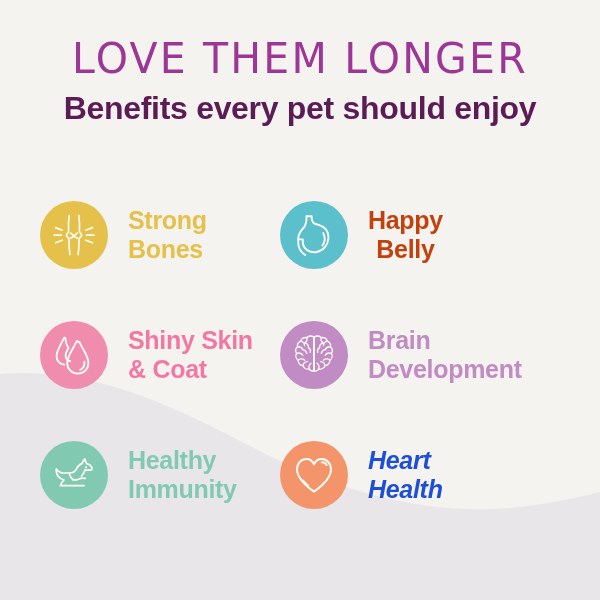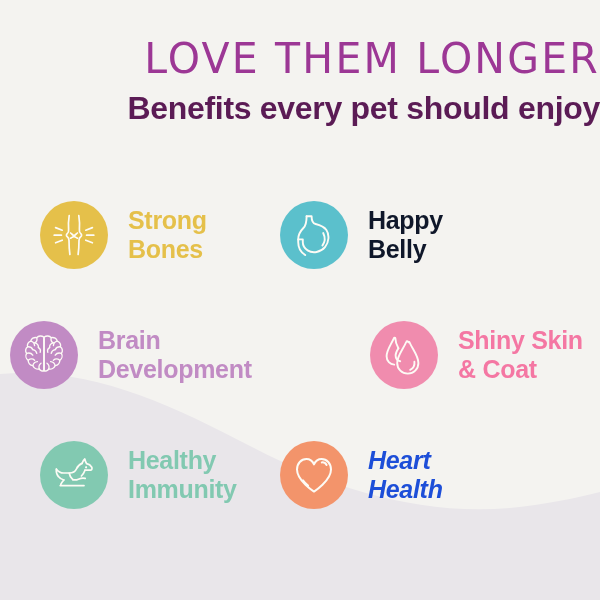--- a/index.html
+++ b/index.html
@@ -34,21 +34,21 @@
     width: 600px;
     height: 600px;
   }
 
   
   .header {
     position: absolute;
     left: 0;
     top: 34px;
     width: 600px;
-    text-align: right;
+    text-align: center;
   }
   .title {
     font-family: "DejaVu Sans", sans-serif;
     font-size: 41px;
     line-height: 48px;
     font-weight: 400;
     letter-spacing: 2.2px;
     color: #9c3795;
     text-transform: uppercase;
     margin: 0;
@@ -154,27 +154,42 @@
         <div class="cell cell-right">
           <div class="badge" id="badge-1" style="background: rgb(91, 192, 204);">
             <svg width="46" height="46" viewBox="0 0 46 46">
               <g fill="none" stroke="#fdfbf5" stroke-width="1.9" stroke-linecap="round" stroke-linejoin="round">
                 <path d="M15.6 4.2 L20.6 4.2 C20.6 8.4 21.4 11.2 24.6 12.0 C29.4 13.2 33.0 14.6 35.4 18.0 C38.6 22.6 38.0 30.4 34.0 35.2 C29.6 40.4 21.8 41.8 16.6 38.4 C13.6 36.4 11.8 33.2 11.8 30.2 L11.8 27.4 L7.2 27.4 L7.2 30.0 C7.2 35.6 9.8 40.4 14.2 43.0"></path>
                 <path d="M15.6 4.2 C15.6 10.6 15.0 13.4 12.4 16.0 C9.4 19.0 7.2 22.8 7.2 27.4"></path>
                 <path d="M32.2 21.0 C34.2 25.0 34.0 30.0 31.4 33.6"></path>
               </g>
             </svg>
           </div>
-          <div class="benefit-label" id="label-1" style="color: #0f172a;">Happy
+          <div class="benefit-label" id="label-1" style="color: #c2410c; text-align: center;">Happy
 Belly</div>
         </div>
 
       </div>
 
       <div class="grid-row">
+
+        <div class="cell cell-left">
+          <div class="badge" id="badge-2" style="background: rgb(240, 140, 174);">
+            <svg width="46" height="46" viewBox="0 0 46 46">
+              <g fill="none" stroke="#fdfbf5" stroke-width="1.9" stroke-linecap="round" stroke-linejoin="round">
+                <path d="M17.4 16.2 C16.0 18.4 14.6 20.6 14.6 23.2 C14.6 26.3 16.6 28.6 19.2 29.2"></path>
+                <path d="M17.4 16.2 C15.2 12.4 14.4 9.6 14.4 6.6 C14.4 5.6 13.2 5.4 12.8 6.4 C10.2 12.4 5.6 18.0 5.6 24.2 C5.6 29.0 9.0 32.4 13.2 32.6"></path>
+                <path d="M27.2 10.2 C27.0 9.0 25.6 8.8 25.2 10.0 C22.4 17.0 16.2 23.6 16.2 31.0 C16.2 37.2 21.0 41.6 26.8 41.6 C32.6 41.6 37.4 37.2 37.4 31.0 C37.4 23.6 31.2 17.0 28.4 10.0 Z"></path>
+                <path d="M33.4 29.8 C33.8 33.4 32.2 36.4 29.2 37.8"></path>
+              </g>
+            </svg>
+          </div>
+          <div class="benefit-label" id="label-2" style="color: rgb(244, 119, 163);">Shiny Skin
+&amp; Coat</div>
+        </div>
 
         <div class="cell cell-right">
           <div class="badge" id="badge-3" style="background: rgb(193, 139, 196);">
             <svg width="46" height="46" viewBox="0 0 46 46">
               <g fill="none" stroke="#fdfbf5" stroke-width="1.35" stroke-linecap="round" stroke-linejoin="round">
                 <path d="M23 5.2 C20.6 3.4 17.4 3.6 15.8 5.6 C12.8 5.0 10.2 6.6 9.8 9.2 C7.2 10.0 5.8 12.4 6.6 14.8 C4.4 16.4 4.0 19.4 5.6 21.4 C4.2 23.8 5.0 26.8 7.2 28.2 C7.0 31.0 9.0 33.4 11.8 33.6 C12.8 36.2 15.6 37.6 18.2 36.8 C19.4 38.8 21.6 39.6 23 38.6 Z"></path>
                 <path d="M23 5.2 C25.4 3.4 28.6 3.6 30.2 5.6 C33.2 5.0 35.8 6.6 36.2 9.2 C38.8 10.0 40.2 12.4 39.4 14.8 C41.6 16.4 42.0 19.4 40.4 21.4 C41.8 23.8 41.0 26.8 38.8 28.2 C39.0 31.0 37.0 33.4 34.2 33.6 C33.2 36.2 30.4 37.6 27.8 36.8 C26.6 38.8 24.4 39.6 23 38.6 Z"></path>
                 <path d="M23 6.8 L23 38.0"></path>
                 <path d="M15.8 5.6 C16.4 8.0 15.6 9.8 13.8 10.8"></path>
                 <path d="M9.8 9.2 C12.0 9.8 13.4 11.4 13.6 13.6"></path>
@@ -196,35 +211,20 @@
                 <path d="M32.2 10.8 C29.8 11.4 28.4 13.2 28.6 15.6"></path>
                 <path d="M28.6 15.6 C26.8 16.6 26.2 18.4 26.8 20.4"></path>
                 <path d="M34.2 17.6 C32.0 18.0 30.6 19.4 30.2 21.4"></path>
               </g>
             </svg>
           </div>
           <div class="benefit-label" id="label-3" style="color: rgb(193, 139, 196);">Brain
 Development</div>
         </div>
 
-        <div class="cell cell-left">
-          <div class="badge" id="badge-2" style="background: rgb(240, 140, 174);">
-            <svg width="46" height="46" viewBox="0 0 46 46">
-              <g fill="none" stroke="#fdfbf5" stroke-width="1.9" stroke-linecap="round" stroke-linejoin="round">
-                <path d="M17.4 16.2 C16.0 18.4 14.6 20.6 14.6 23.2 C14.6 26.3 16.6 28.6 19.2 29.2"></path>
-                <path d="M17.4 16.2 C15.2 12.4 14.4 9.6 14.4 6.6 C14.4 5.6 13.2 5.4 12.8 6.4 C10.2 12.4 5.6 18.0 5.6 24.2 C5.6 29.0 9.0 32.4 13.2 32.6"></path>
-                <path d="M27.2 10.2 C27.0 9.0 25.6 8.8 25.2 10.0 C22.4 17.0 16.2 23.6 16.2 31.0 C16.2 37.2 21.0 41.6 26.8 41.6 C32.6 41.6 37.4 37.2 37.4 31.0 C37.4 23.6 31.2 17.0 28.4 10.0 Z"></path>
-                <path d="M33.4 29.8 C33.8 33.4 32.2 36.4 29.2 37.8"></path>
-              </g>
-            </svg>
-          </div>
-          <div class="benefit-label" id="label-2" style="color: rgb(244, 119, 163);">Shiny Skin
-&amp; Coat</div>
-        </div>
-
       </div>
 
       <div class="grid-row">
 
         <div class="cell cell-left">
           <div class="badge" id="badge-4" style="background: rgb(130, 201, 177);">
             <svg width="48" height="48" viewBox="0 0 48 48">
               <g fill="none" stroke="#fdfbf5" stroke-width="1.7" stroke-linecap="round" stroke-linejoin="round">
                 <path d="M32.0 12.4 C32.6 10.6 33.6 9.0 34.8 8.0 C35.2 9.8 35.6 11.4 36.6 12.6 C38.6 13.0 40.6 14.2 41.6 16.0 C42.4 17.4 42.0 18.8 40.6 19.2 L35.0 19.2"></path>
                 <path d="M32.0 12.4 C29.6 13.4 27.4 15.6 26.4 18.0 C25.2 20.8 22.6 22.0 19.2 22.0 L13.6 22.0 C10.4 22.0 8.0 20.4 6.4 18.2"></path>

